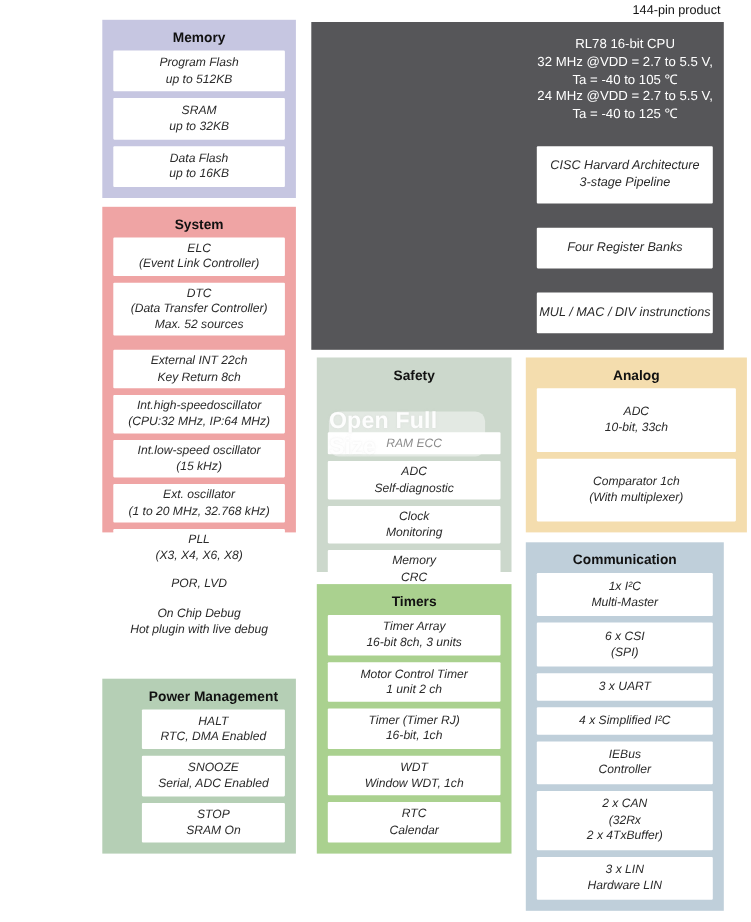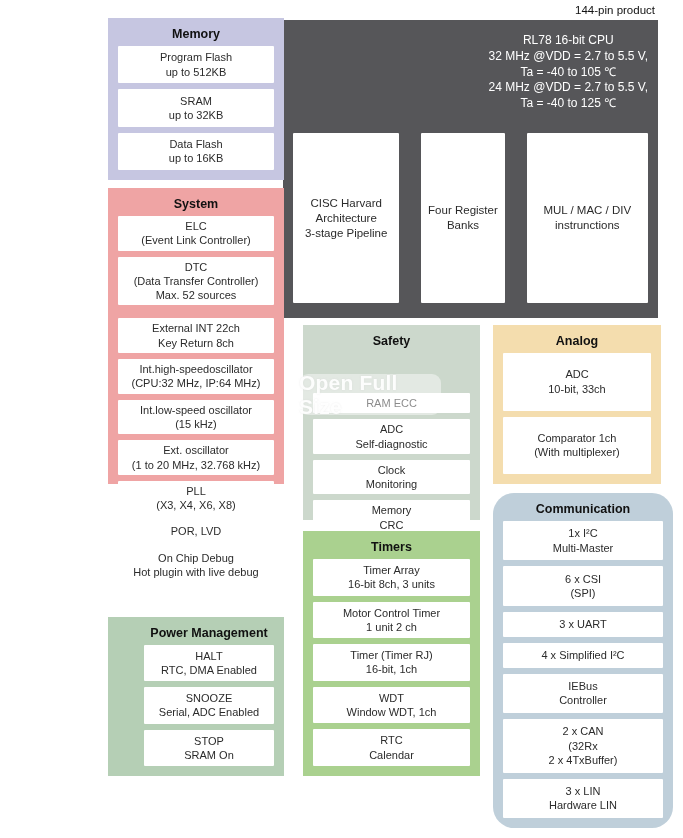--- a/index.html
+++ b/index.html
@@ -14,45 +14,45 @@
   
   .cpu{
     position:absolute;left:283px;top:20px;width:375px;height:298px;
     box-sizing:border-box;padding:10px 10px 15px;
     display:flex;flex-direction:column;align-items:flex-end;
   }
   .cpu-header{
     color:#ffffff;text-align:center;font-size:12px;line-height:1.32;
     white-space:pre-line;margin-top:3px;margin-bottom:21px;
   }
-  .cpu-items{flex:1;display:flex;flex-direction:row;gap:22px;}
+  .cpu-items{flex:1;display:flex;flex-direction:column;gap:22px;}
   .cpu .box{font-size:11.5px;}
   
   .panel{
     position:absolute;box-sizing:border-box;
-    padding:5px 10px 10px;display:flex;flex-direction:column;margin-left:15px;
+    padding:5px 10px 10px;display:flex;flex-direction:column;
   }
   .panel-title{
     text-align:center;font-weight:bold;font-size:12.5px;color:#111;
     padding:4px 0 5px;flex:0 0 auto;
   }
   .panel-body{flex:1;display:flex;flex-direction:column;gap:6px;}
   .box{
     background:#ffffff;border-radius:1px;flex:1 1 auto;
     display:flex;align-items:center;justify-content:center;text-align:center;
     font-size:11px;line-height:1.3;white-space:pre-line;
-    padding:3px 2px;color:#2b2b2b;
+    padding:3px 2px;color:#2b2b2b;font-style:italic;
   }
   .gap-after{margin-bottom:7px;}
   [data-panel="memory"]{left:93px;top:18px;width:176px;height:162px;}
   [data-panel="system"]{left:93px;top:188px;width:176px;height:296px;}
   [data-panel="power"]{left:93px;top:617px;width:176px;height:159px;padding-left:36px;}
   [data-panel="safety"]{left:288px;top:325px;width:177px;height:195px;}
   [data-panel="timers"]{left:288px;top:531px;width:177px;height:245px;}
-  [data-panel="analog"]{left:478px;top:325px;width:168px;height:159px;}
+  [data-panel="analog"]{left:478px;top:325px;width:201px;height:159px;}
   [data-panel="comm"]{left:478px;top:493px;width:180px;height:335px;}
   
   .overlay-btn{
     position:absolute;left:299px;top:374px;width:142px;height:41px;
     border-radius:9px;background:rgba(255,255,255,0.45);
     display:flex;align-items:center;justify-content:center;
     font-weight:bold;font-size:21px;color:rgba(255,255,255,0.92);
     z-index:10;letter-spacing:0.2px;
     text-shadow:0 0 2px rgba(200,200,200,0.35);
   }
@@ -156,21 +156,21 @@
 <div class="panel" data-panel="analog" style="background: rgb(244, 221, 174);">
   <div class="panel-title">Analog</div>
   <div class="panel-body">
       <div class="box">ADC
 10-bit, 33ch</div>
       <div class="box">Comparator 1ch
 (With multiplexer)</div>
     </div>
 </div>
 
-<div class="panel" data-panel="comm" style="background: rgb(191, 207, 218); border-radius: 21px;">
+<div class="panel" data-panel="comm" style="background: rgb(191, 207, 218);">
   <div class="panel-title">Communication</div>
   <div class="panel-body">
       <div class="box">1x I²C
 Multi-Master</div>
       <div class="box">6 x CSI
 (SPI)</div>
       <div class="box">3 x UART</div>
       <div class="box">4 x Simplified I²C</div>
       <div class="box">IEBus
 Controller</div>

